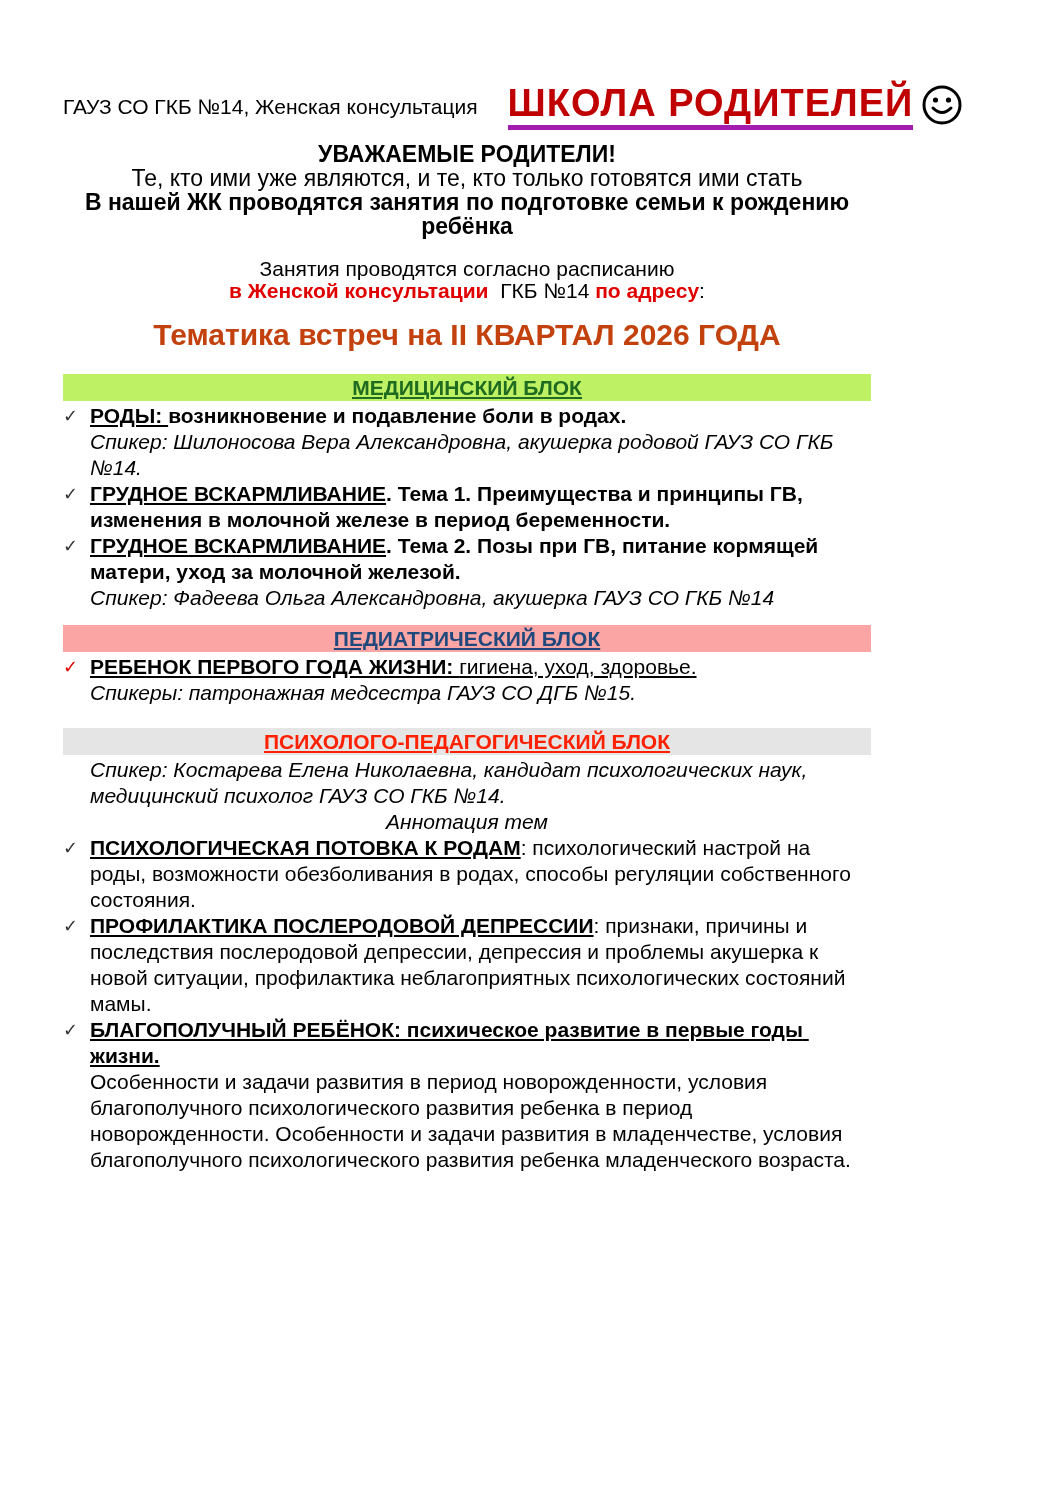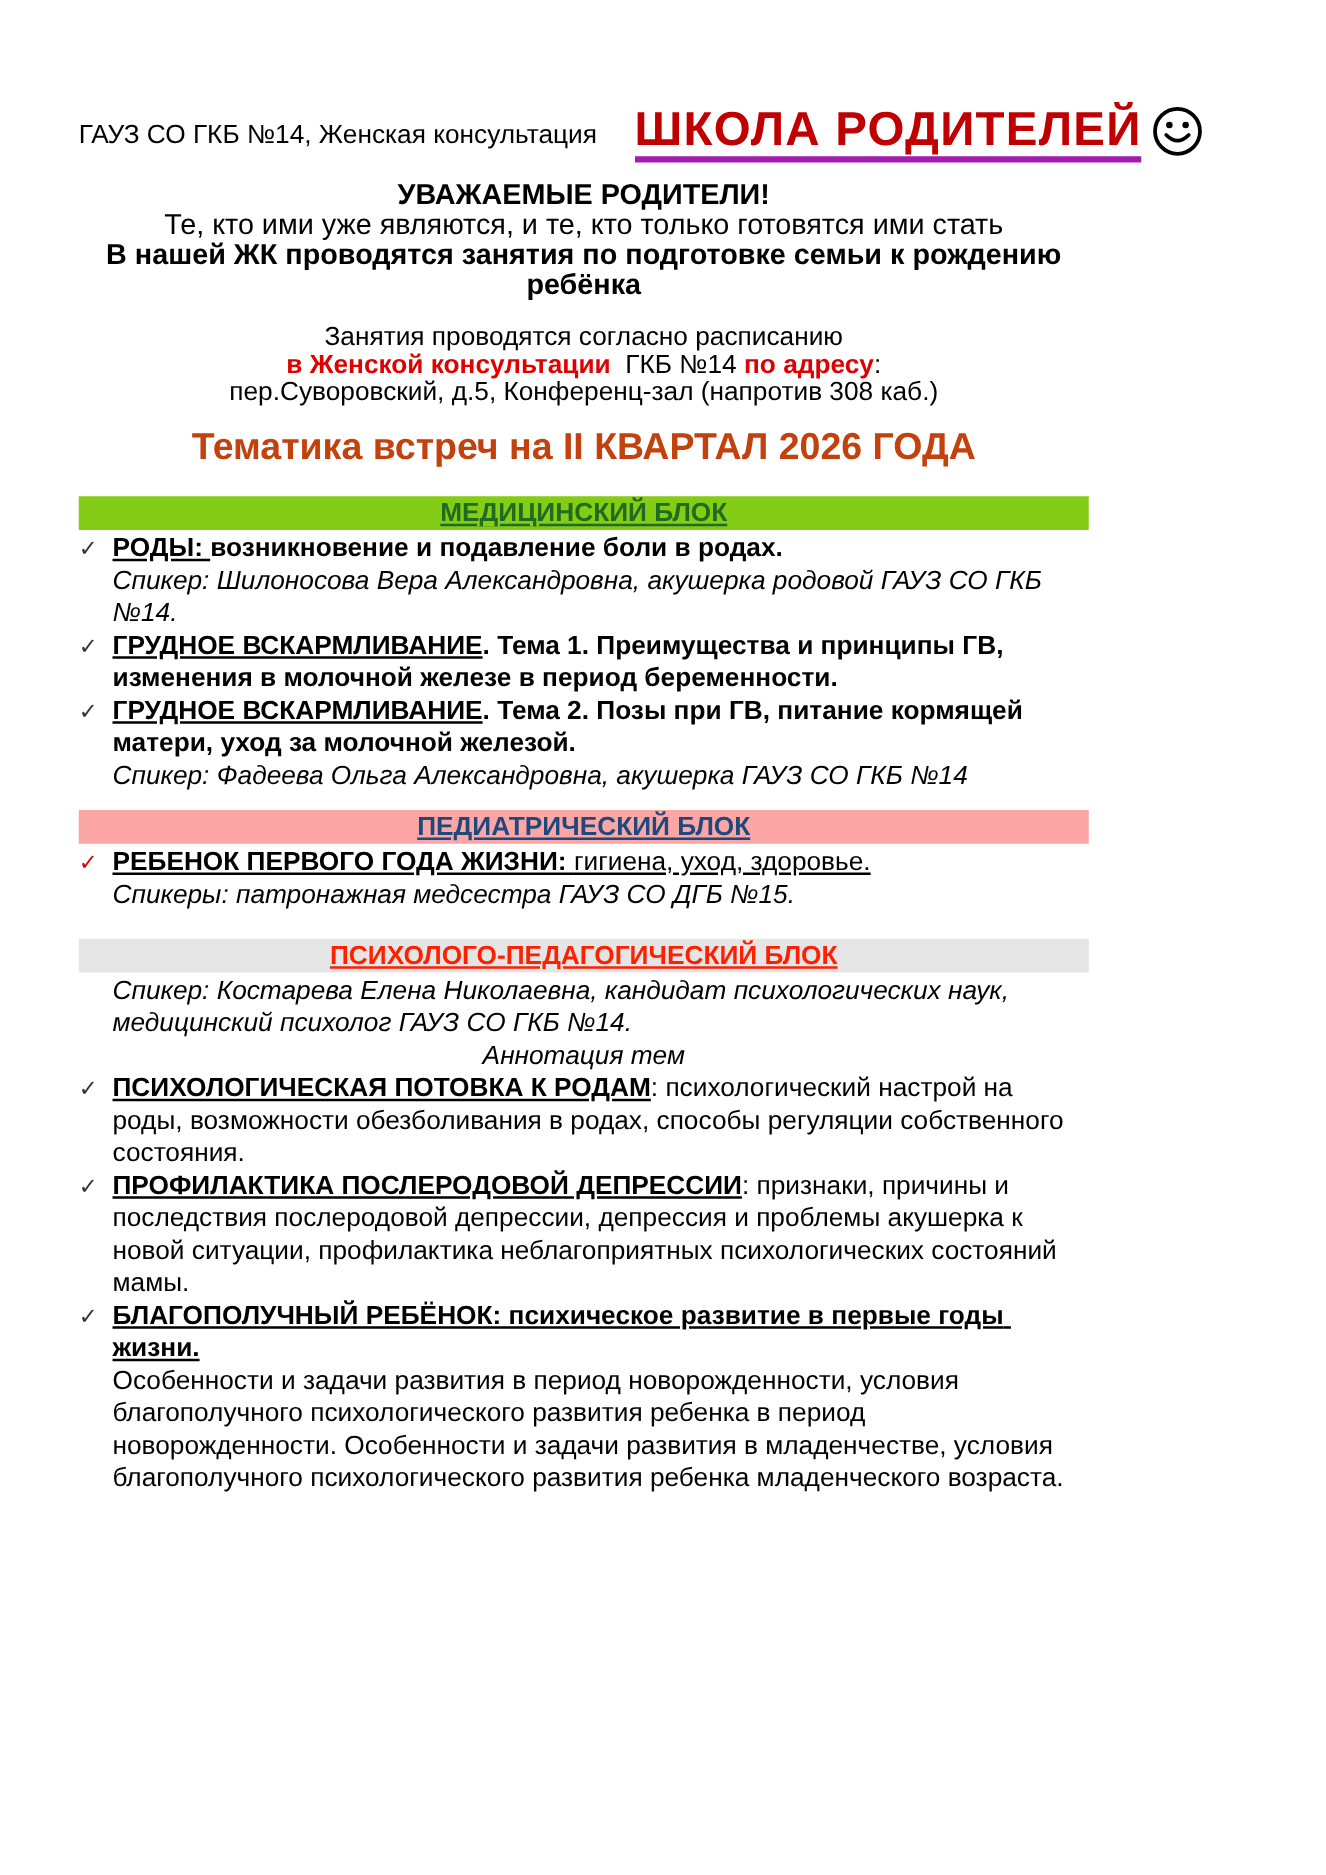--- a/index.html
+++ b/index.html
@@ -32,21 +32,21 @@
   .sched span{white-space:pre-wrap;}
   .main-title{
     margin-top:16px;font-size:30px;font-weight:bold;color:#c2410c;
     letter-spacing:0px;
   }
   
   .bar{
     margin-top:22px;height:27px;display:flex;align-items:center;justify-content:center;
   }
   .bar .bar-label{font-size:21px;font-weight:bold;text-decoration:underline;}
-  .bar.medical{background:#84cc16;}
+  .bar.medical{background:#bef264;text-decoration:underline;}
   .bar.medical .bar-label{color:#1f6b1f;}
   .bar.pediatric{background:#fca5a5;margin-top:14px;}
   .bar.pediatric .bar-label{color:#1f497d;}
   .bar.psych{background:#e5e5e5;}
   .bar.psych .bar-label{color:#ff2000;}
   
   .items{margin-top:2px;}
   .item{display:flex;align-items:flex-start;}
   .check{
     flex:0 0 27px;font-size:18px;line-height:26px;color:#333;
@@ -84,21 +84,20 @@
 
   <div class="intro center">
     <div class="l1">УВАЖАЕМЫЕ РОДИТЕЛИ!</div>
     <div class="l2">Те, кто ими уже являются, и те, кто только готовятся ими стать</div>
     <div class="l3">В нашей ЖК проводятся занятия по подготовке семьи к рождению ребёнка</div>
   </div>
 
   <div class="sched center">
     <div>Занятия проводятся согласно расписанию</div>
     <div><span class="red">в Женской консультации</span><span>  ГКБ №14 </span><span class="red">по адресу</span><span>:</span></div>
-    <div>пер.Суворовский, д.5, Конференц-зал (напротив 308 каб.)</div>
   </div>
 
   <div class="main-title center">Тематика встреч на II КВАРТАЛ 2026 ГОДА</div>
 
   <div class="bar medical">
     <span class="bar-label">МЕДИЦИНСКИЙ БЛОК</span>
   </div>
   <div class="items">
 
     <div class="item">

